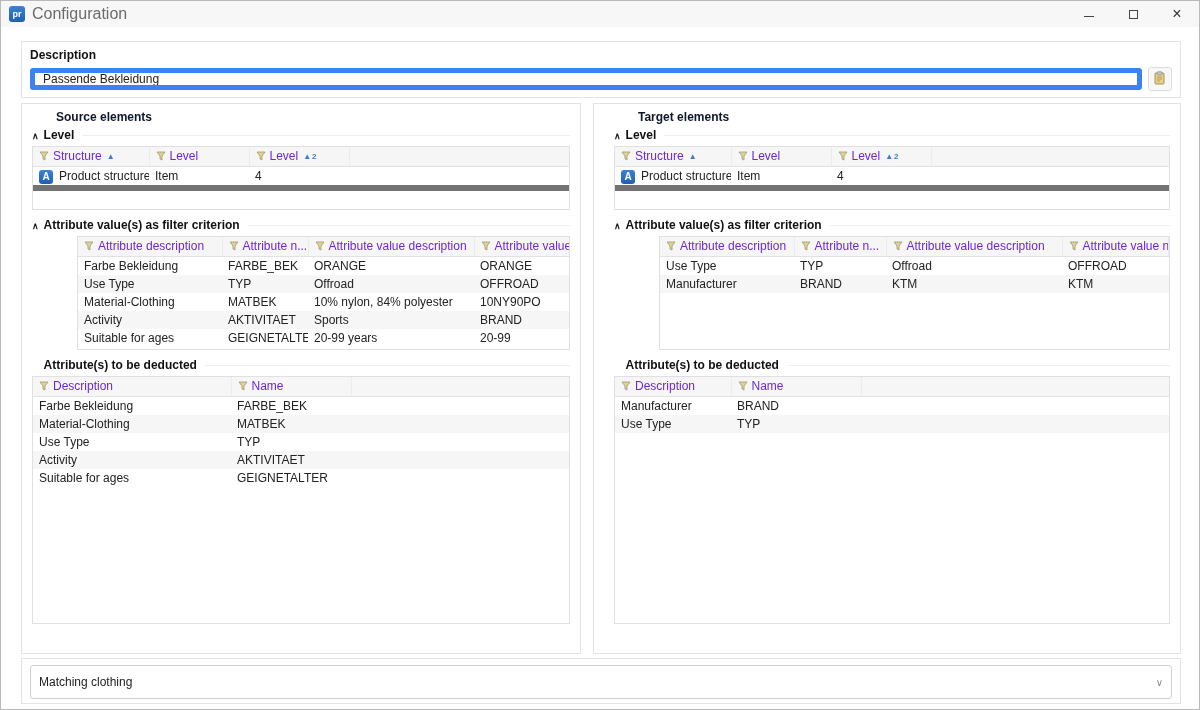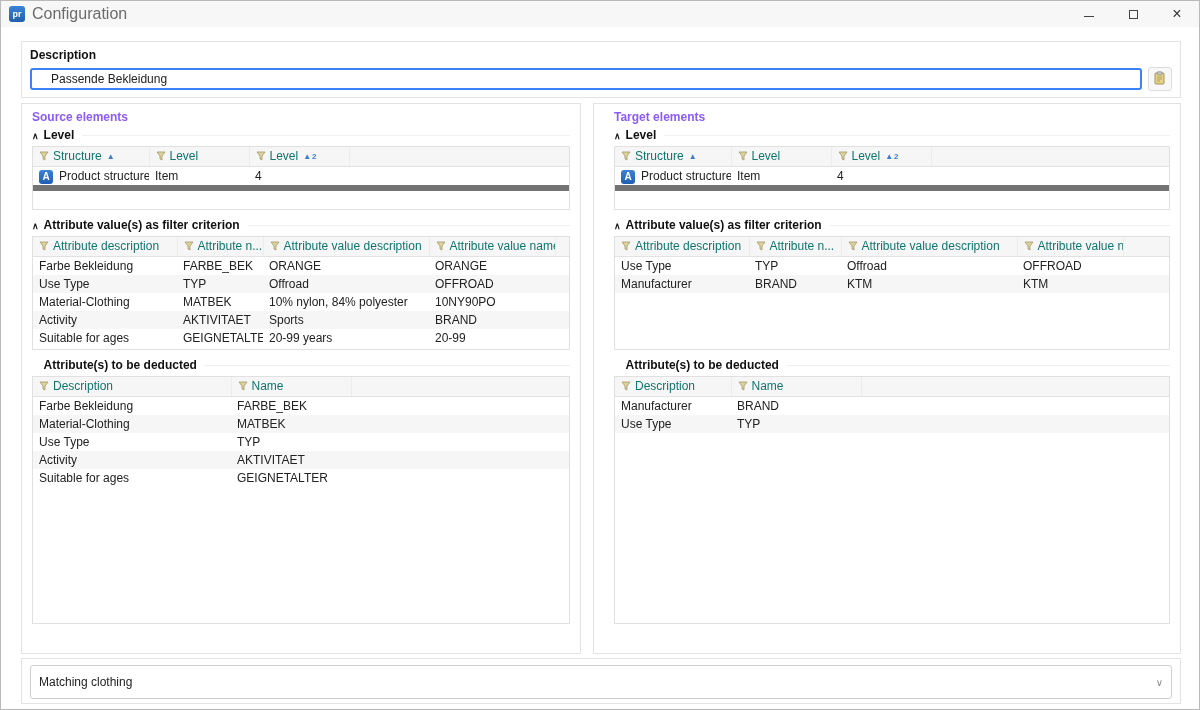--- a/index.html
+++ b/index.html
@@ -20,51 +20,51 @@
   .ctl { width:44px; height:26px; display:flex; align-items:center; justify-content:center;
     color:#333; cursor:default; }
   .ic-min { width:10px; border-top:1px solid #444; display:inline-block; margin-top:5px; }
   .ic-max { width:9px; height:9px; border:1px solid #444; display:inline-block; }
   .ic-close::before { content:"×"; font-size:16px; line-height:16px; }
   
   .gbox { position:absolute; border:1px solid #e3e3e3; background:#fff; }
   .blabel { font-weight:bold; color:#111; margin-bottom:5px; }
   .desc-box { top:40px; left:20px; width:1160px; height:57px; padding:6px 8px; }
   .desc-row { display:flex; align-items:center; gap:6px; }
-  .tinput { flex:1; height:22px; border:2px solid #3b82f6; border-radius:3px;
-    padding:0 19px; font-family:"Liberation Sans", sans-serif; font-size:12px; color:#222; }
+  .tinput { flex:1; height:22px; border:5px solid #3b82f6; border-radius:3px;
+    padding:0 8px; font-family:"Liberation Sans", sans-serif; font-size:12px; color:#222; }
   .paste-btn { width:24px; height:24px; border:1px solid #dcdcdc; border-radius:3px;
     background:#f8f8f8; display:flex; align-items:center; justify-content:center; padding:0; }
   .rel-box { top:657px; left:20px; width:1160px; height:46px; padding:6px 8px; }
   .combo { height:22px; border:1px solid #cfcfcf; border-radius:3px; display:flex;
     align-items:center; padding:16px 8px; background:#fff; }
   .combo .val { flex:1; }
   .dd::before { content:"∨"; color:#8a8a8a; font-size:10px; }
   
   .panel { position:absolute; top:102px; height:551px; border:1px solid #e3e3e3;
     background:#fff; padding:6px 10px; }
   .panel.src { left:20px; width:560px; }
   .panel.tgt { left:592px; width:588px;padding-left:20px; }
-  .ptitle { font-weight:bold; color:#8b5cf6; }
+  .ptitle { font-weight:bold; color:#0f172a;margin-left:24px; }
   .shead { display:flex; align-items:center; margin:8px 0 4px 0; }
   .shead.first { margin-top:4px; }
   .chev { margin-right:5px; }
   .chev::before { content:"∧"; font-size:9px; font-weight:bold; color:#1a1a1a; }
   .stitle { font-weight:bold; color:#111; }
   .rule { flex:1; border-top:1px solid #efefef; margin-left:8px; }
   
   .tbox { border:1px solid #e0e0e0; background:#fff; overflow:hidden; }
   .h-lvl { height:64px; }
-  .h-flt { height:114px; }
+  .h-flt { height:114px;margin-left:45px; }
   .h-ded { height:248px; }
   table { border-collapse:collapse; width:100%; table-layout:fixed; }
   th, td { height:18px; line-height:18px; padding:0 6px; text-align:left;
     font-weight:normal; white-space:nowrap; overflow:hidden; font-size:12px; }
   thead th { background:#f6f6f6; border-right:1px solid #ececec;
-    border-bottom:1px solid #e2e2e2; color:#0f766e; }
+    border-bottom:1px solid #e2e2e2; color:#6d28d9; }
   thead th.fill { border-right:none; }
   tbody tr:nth-child(even) td { background:#f6f6f6; }
   .lvl tbody td { border-bottom:6px solid #737373; }
   .funnel { display:inline-block; margin-right:4px; vertical-align:-1px; }
   .sortA { display:inline-block; margin-left:5px; }
   .sortA::before { content:"▲"; color:#3a7bd5; font-size:8px; vertical-align:1px; }
   .rank2::before { content:"2"; color:#3a7bd5; font-size:8px; font-weight:bold;
     margin-left:1px; vertical-align:1px; }
   .picon { display:inline-block; width:14px; height:14px; border-radius:3px;
     background:linear-gradient(#3c82d6,#1f5fae); color:#fff; font-size:10px;

